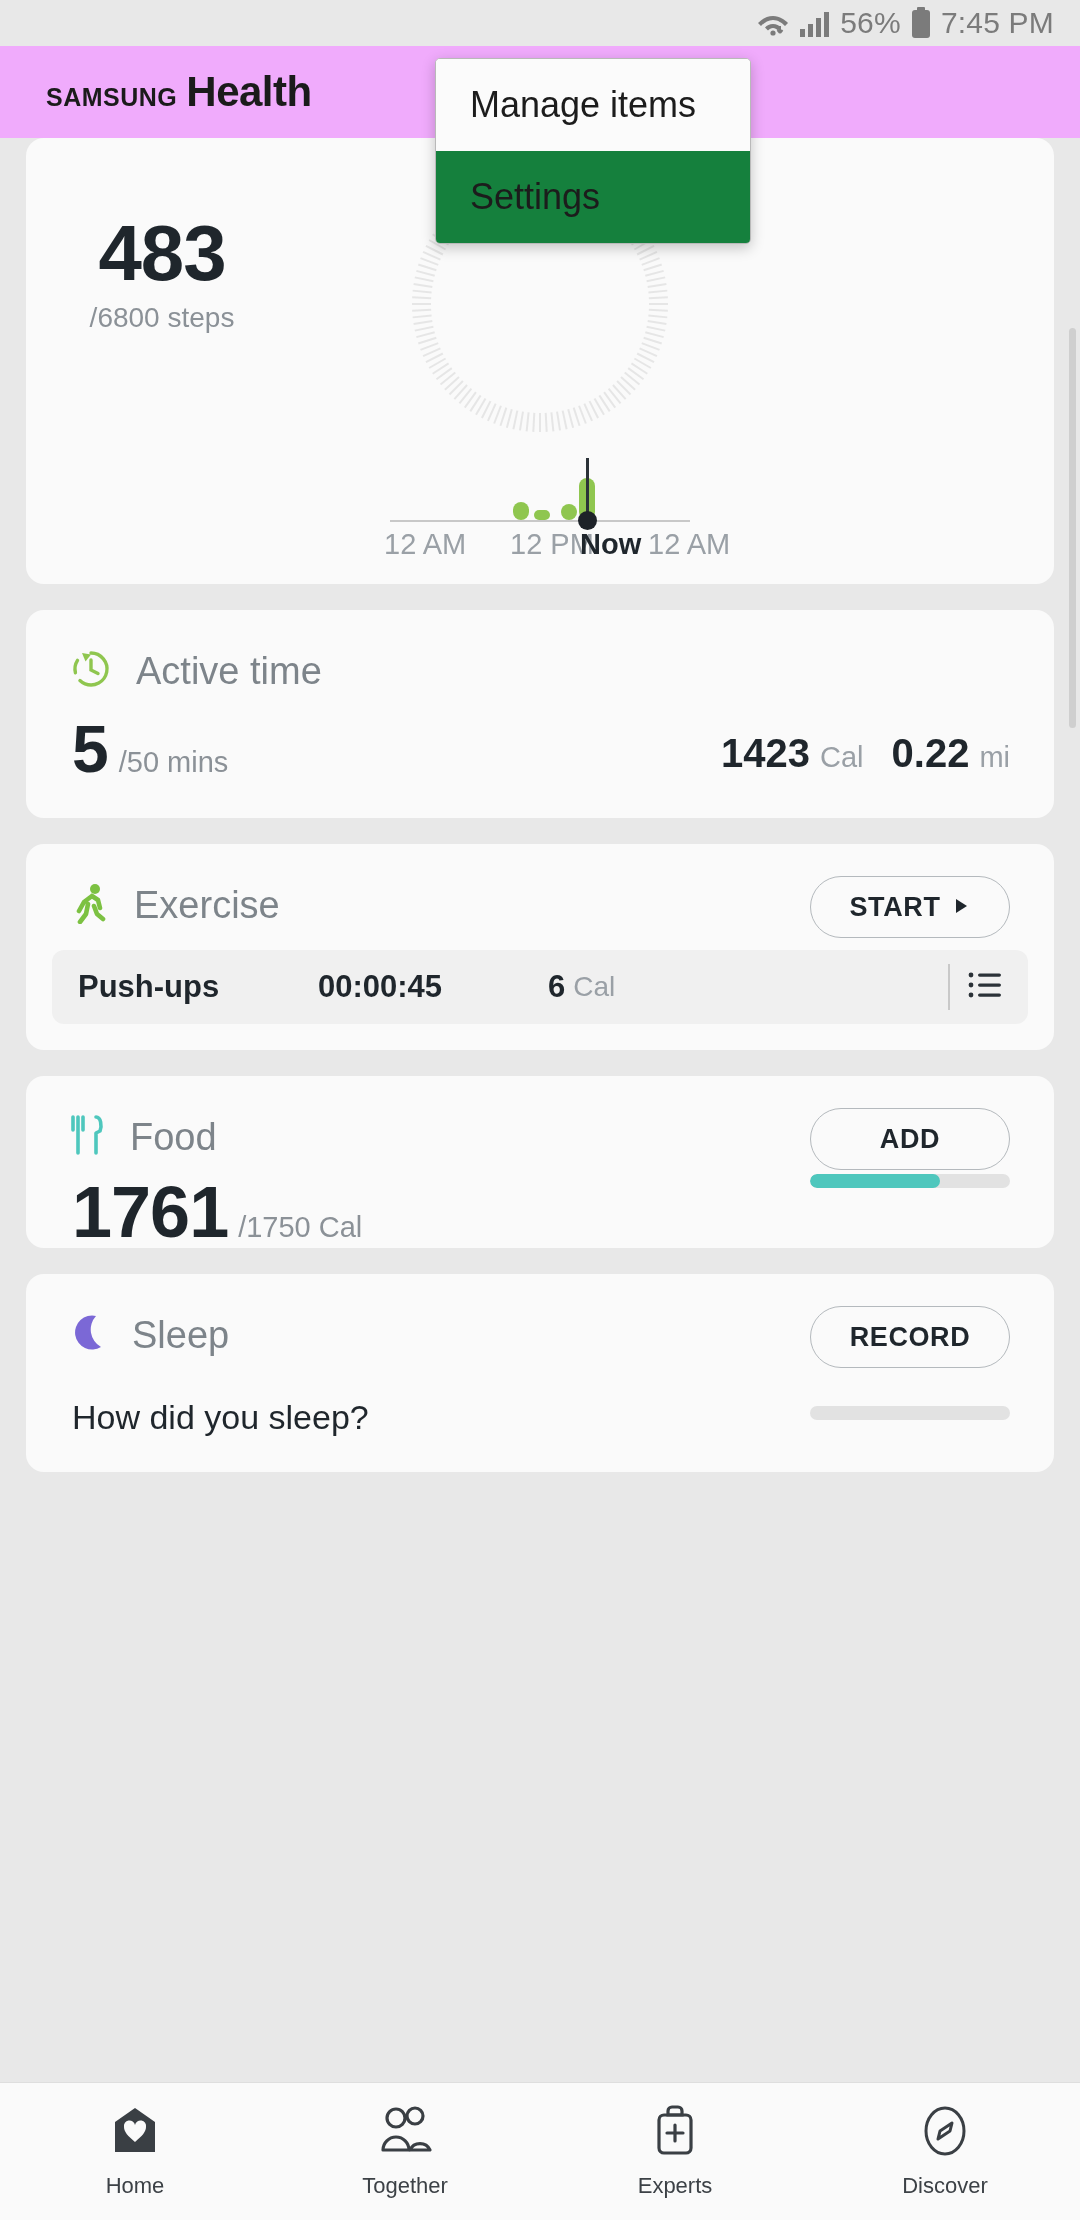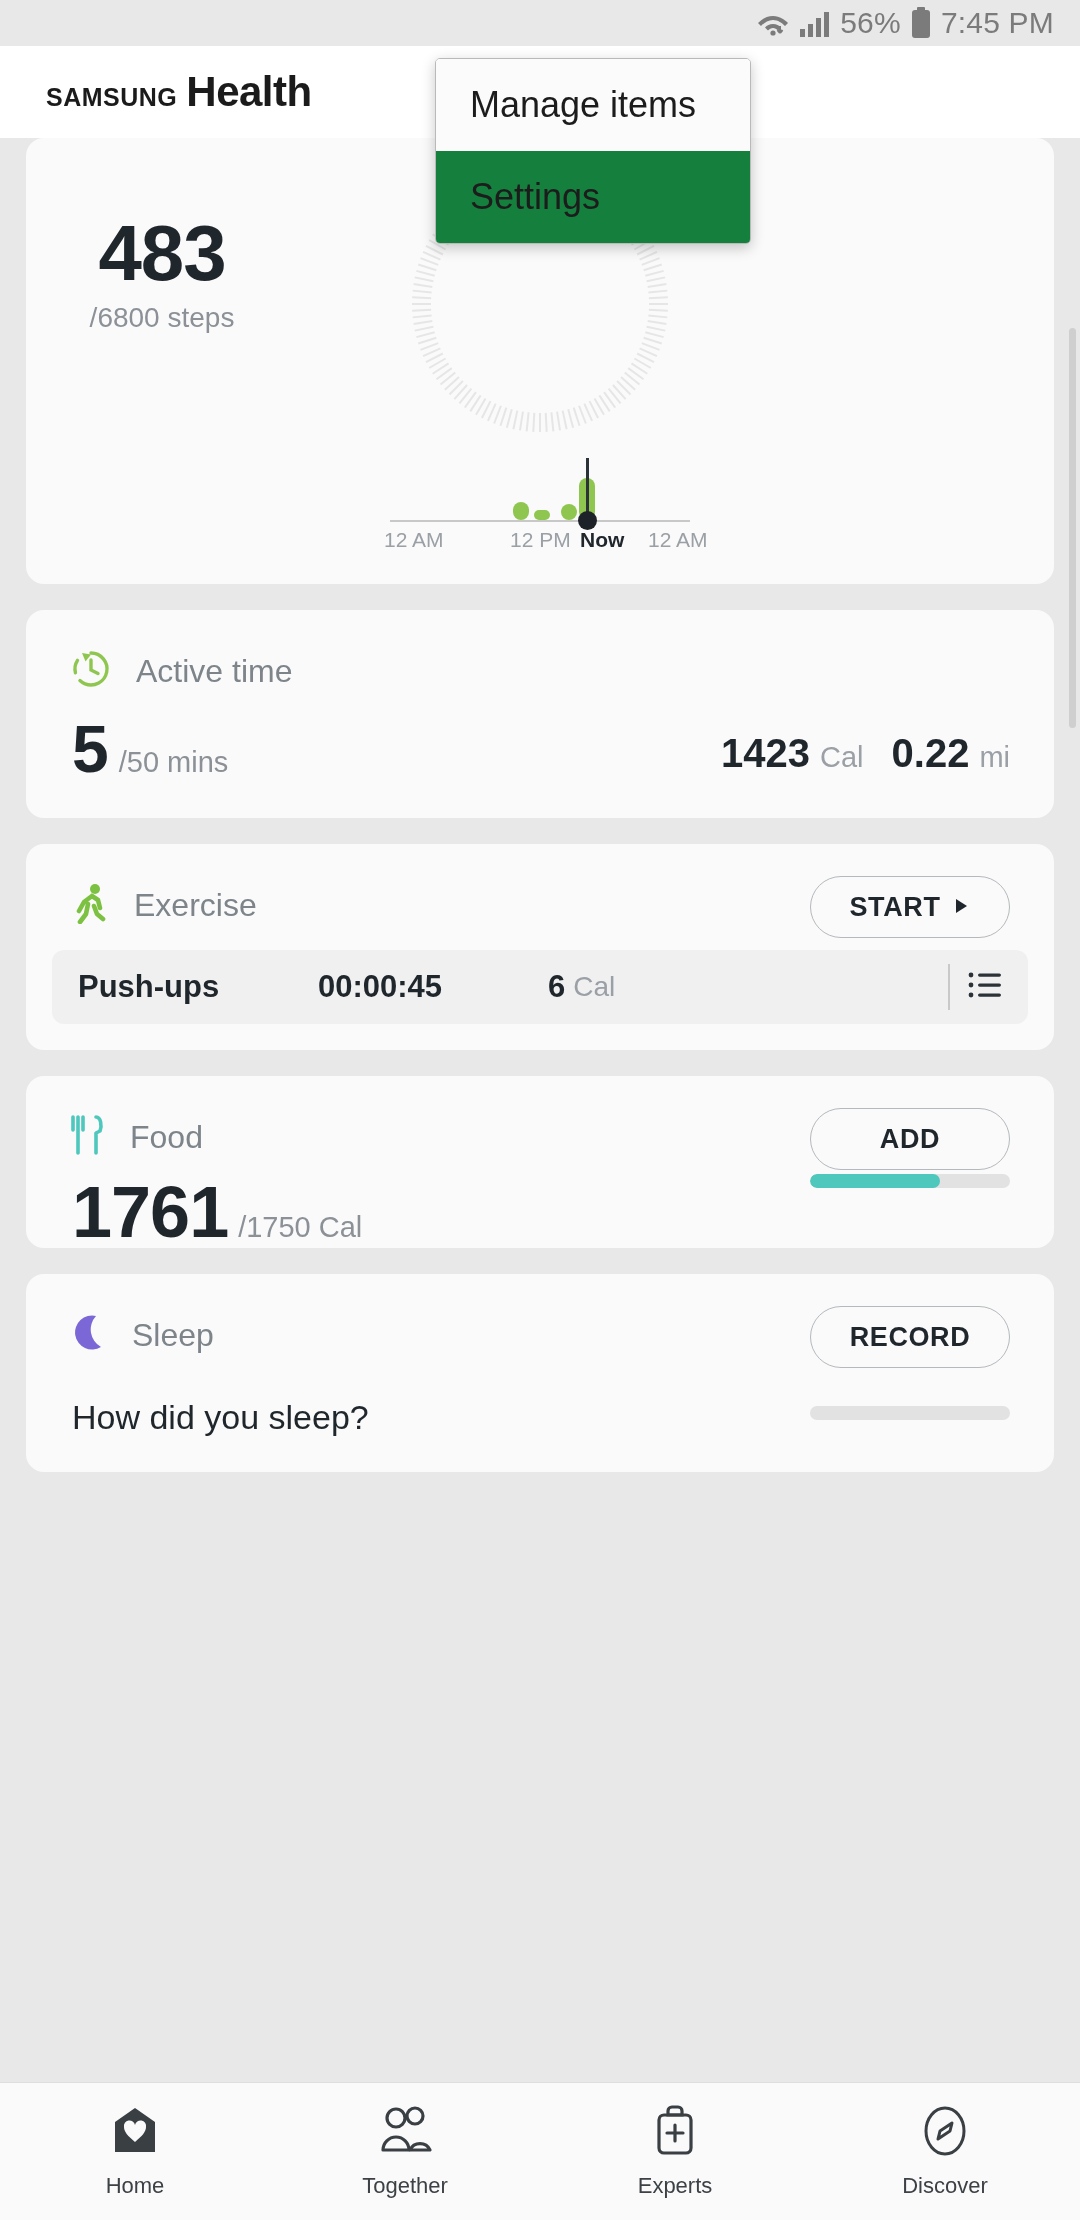--- a/index.html
+++ b/index.html
@@ -16,21 +16,21 @@
   .statusbar{
     height:46px; display:flex; align-items:center; justify-content:flex-end;
     padding:0 26px 0 0; gap:9px; background:#e8e8e8; color:#7d7d7d;
   }
   .sb-text{ font-size:30px; font-weight:400; color:#7b7b7b; letter-spacing:.2px; }
   .sb-ico{ display:flex; align-items:center; }
 
   
   .appbar{
     height:92px; display:flex; align-items:center; padding:0 0 0 46px;
-    background:#ffffff;
+    background:#f0abfc;
   }
   .logo{ display:flex; align-items:baseline; gap:9px; }
   .logo-samsung{
     font-size:25px; font-weight:bold; letter-spacing:.5px; color:#1b1b1b;
     transform:scaleY(1.05);
   }
   .logo-health{ font-size:42px; font-weight:bold; color:#1b1b1b; letter-spacing:-.5px; }
 
   
   .menu{
@@ -83,28 +83,28 @@
   }
   .now-line{
     position:absolute; bottom:46px; width:3px; background:#2b3238;
   }
   .now-dot{
     position:absolute; bottom:38px; width:19px; height:19px; border-radius:50%;
     background:#1d2228;
   }
   .mc-labels{
     position:absolute; left:50%; transform:translateX(-50%); bottom:6px;
-    width:320px; height:34px; font-size:21px; color:#9aa0a6;
+    width:320px; height:34px; font-size:29px; color:#9aa0a6;
   }
   .mc-labels span{ position:absolute; white-space:nowrap; }
   .mc-labels .now{ color:#1f262c; font-weight:bold; }
 
   
   .row-head{ display:flex; align-items:center; padding:38px 0 0 44px; gap:24px; }
-  .row-head .title{ font-size:32px; color:#7d848a; }
+  .row-head .title{ font-size:38px; color:#7d848a; }
   .pillbtn{
     position:absolute; right:44px; top:32px; height:62px; min-width:200px;
     border:1px solid #b4b9bd; border-radius:32px; background:#fafafa;
     display:flex; align-items:center; justify-content:center; gap:10px;
     font-size:27px; font-weight:bold; color:#1f262c; letter-spacing:.6px;
   }
 
   
   .card-active{ height:208px; }
   .at-vals{ display:flex; align-items:baseline; padding:22px 0 0 46px; }

